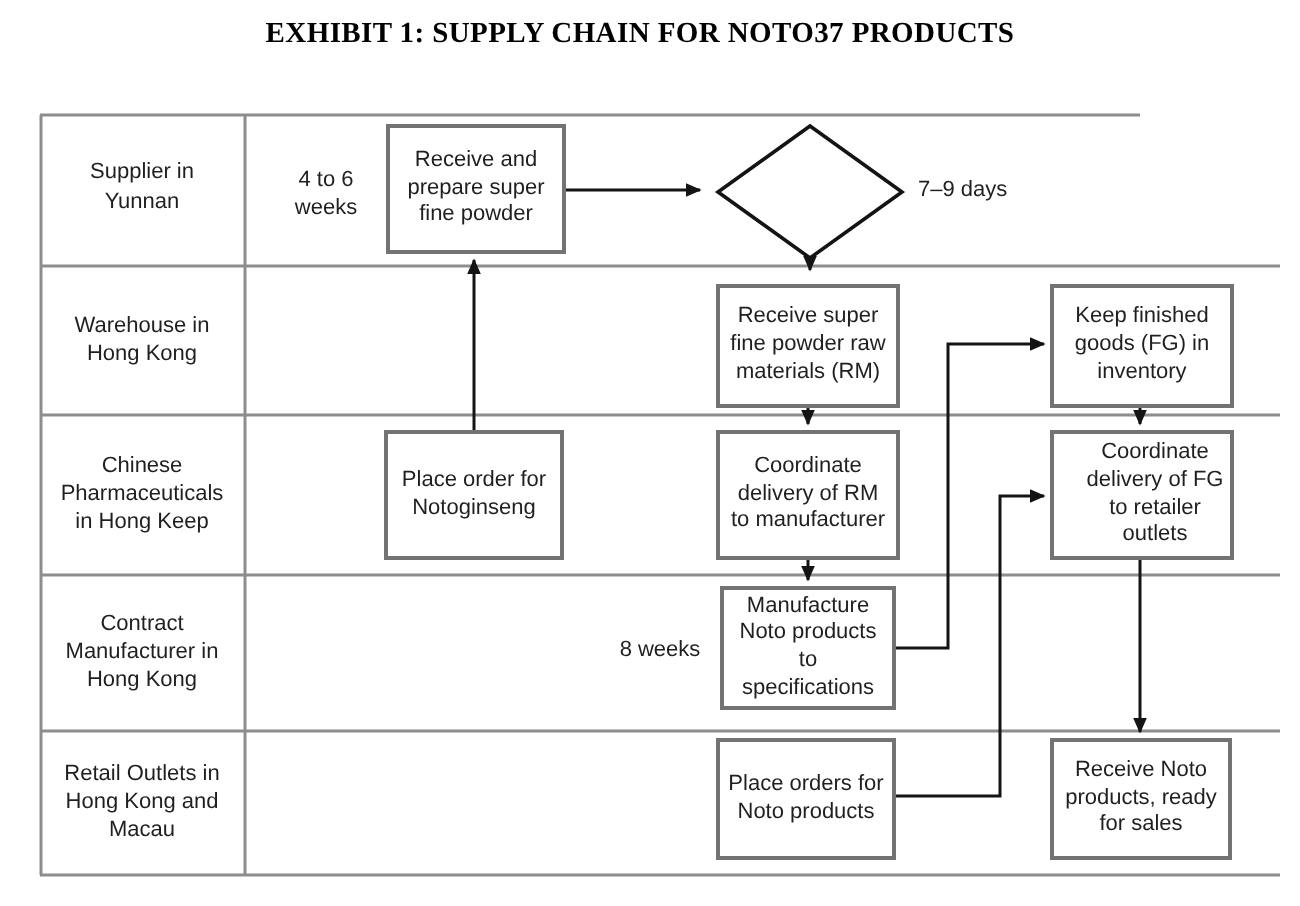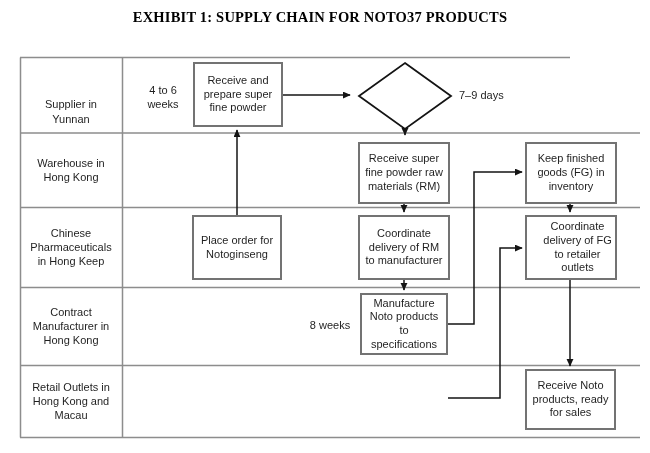--- a/index.html
+++ b/index.html
@@ -69,21 +69,21 @@
       <path d="M404 280 V290" marker-end="url(#arw)"></path>
       <path d="M448 324 H474 V172 H522" marker-end="url(#arw)"></path>
       <path d="M570 204 V212" marker-end="url(#arw)"></path>
       <path d="M570 280 V366" marker-end="url(#arw)"></path>
       <path d="M448 398 H500 V248 H522" marker-end="url(#arw)"></path>
     </g>
 
     <polygon points="405,63 451,96 405,129 359,96" fill="#ffffff" stroke="#141414" stroke-width="1.8"></polygon>
   </svg>
 
-  <div class="lane-label" style="top:74px;height:75px;">
+  <div class="lane-label" style="top:56px;height:75px;">
     <span>Supplier in Yunnan</span>
     </div>
   <div class="lane-label" style="top:133px;height:74px;">
     <span>Warehouse in Hong Kong</span>
     </div>
   <div class="lane-label" style="top:207px;height:80px;">
     <span>Chinese Pharmaceuticals in Hong Keep</span>
     </div>
   <div class="lane-label" style="top:287px;height:78px;">
     <span>Contract Manufacturer in Hong Kong</span>
@@ -92,20 +92,21 @@
     <span>Retail Outlets in Hong Kong and Macau</span>
     </div>
 
   <div class="node" style="left:193px;top:62px;width:90px;height:65px;">Receive and prepare super fine powder</div>
   <div class="node" style="left:358px;top:142px;width:92px;height:62px;">Receive super fine powder raw materials (RM)</div>
   <div class="node" style="left:525px;top:142px;width:92px;height:62px;">Keep finished goods (FG) in inventory</div>
   <div class="node" style="left:192px;top:215px;width:90px;height:65px;">Place order for Notoginseng</div>
   <div class="node" style="left:358px;top:215px;width:92px;height:65px;">Coordinate delivery of RM to manufacturer</div>
   <div class="node" style="left:525px;top:215px;width:92px;height:65px;padding-left:16px;">Coordinate delivery of FG to retailer outlets</div>
   <div class="node" style="left:360px;top:293px;width:88px;height:62px;">Manufacture Noto products to specifications</div>
+  <div class="node" style="left:358px;top:369px;width:90px;height:61px;">Place orders for Noto products</div>
   <div class="node" style="left:525px;top:369px;width:91px;height:61px;">Receive Noto products, ready for sales</div>
 
 
   <div class="duration" id="dur-supplier">4 to 6 weeks</div>
   <div class="duration" id="dur-quality">7–9 days</div>
   <div class="duration" id="dur-mfg">8 weeks</div>
 
 </div>
 
 </body></html>

